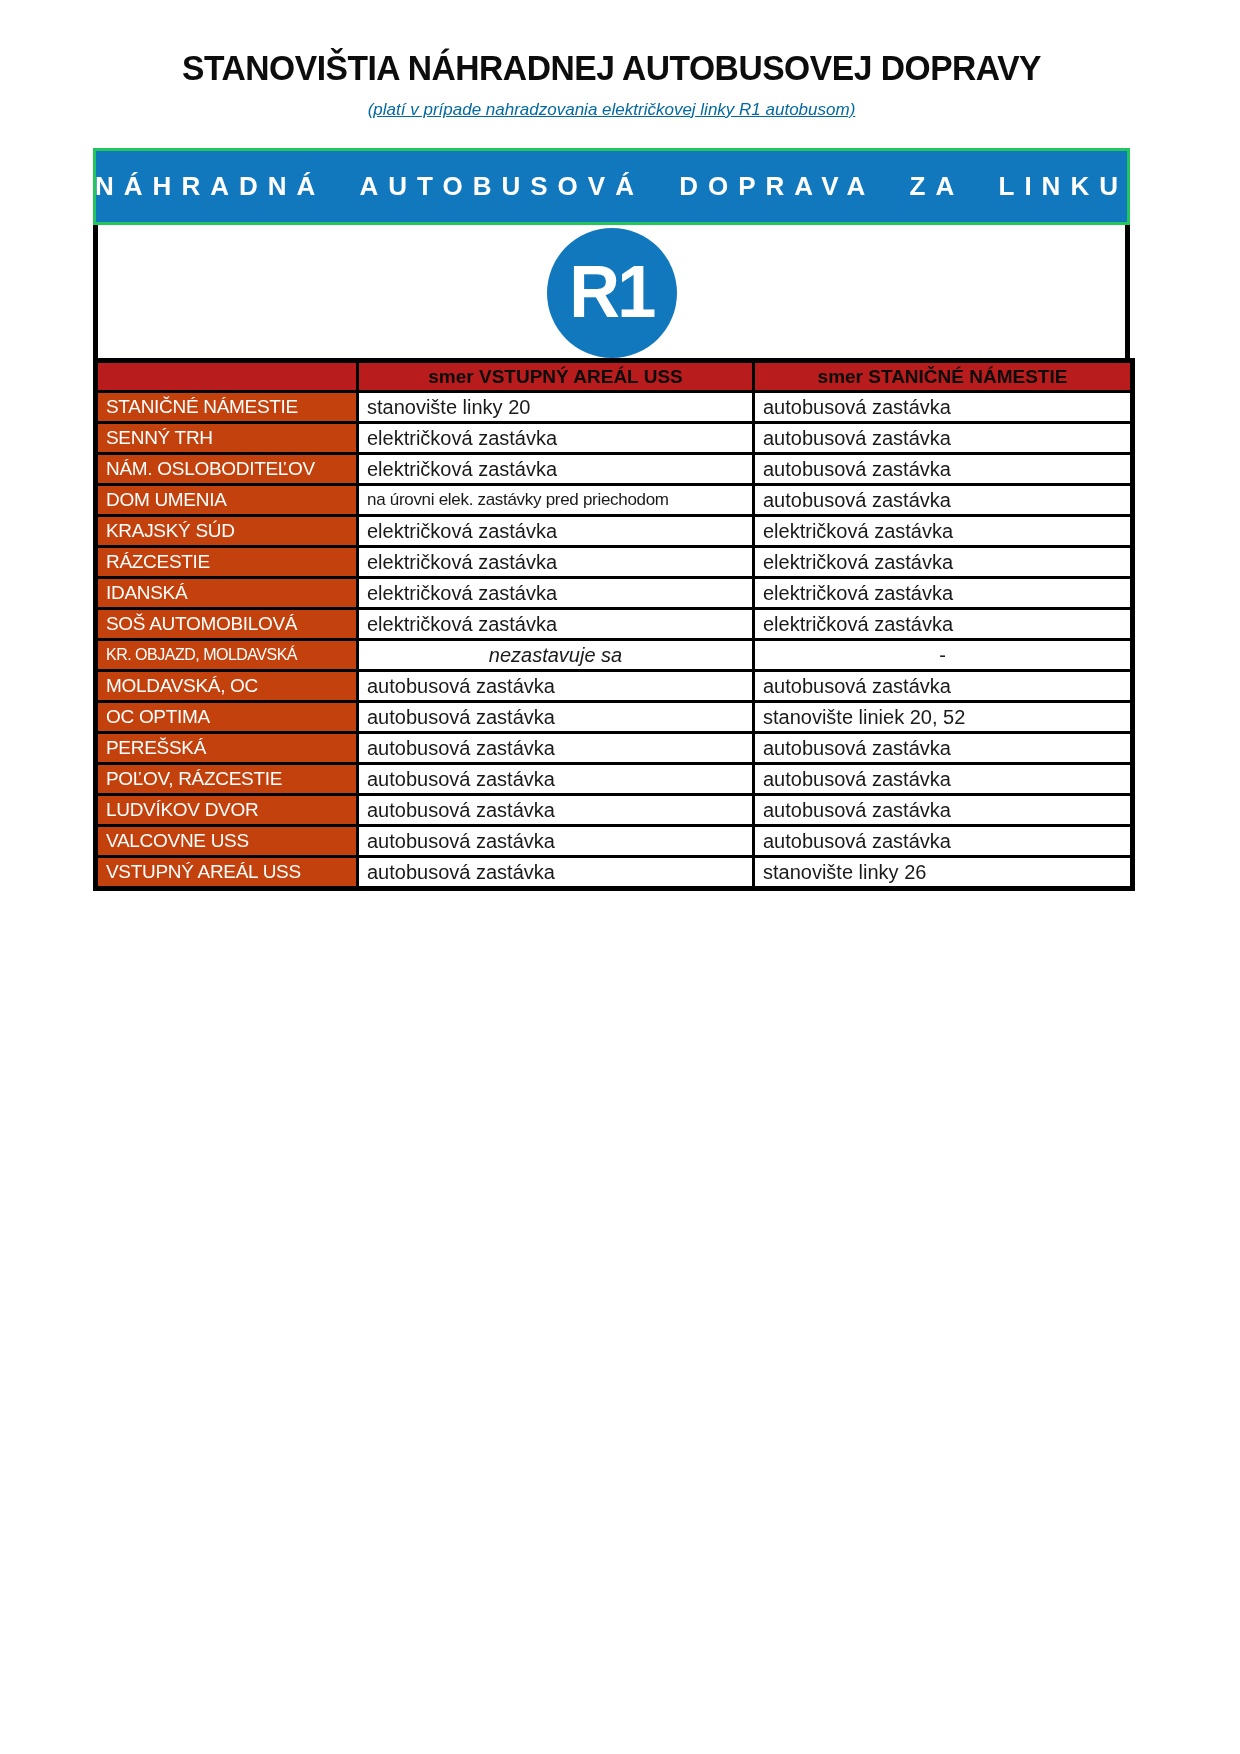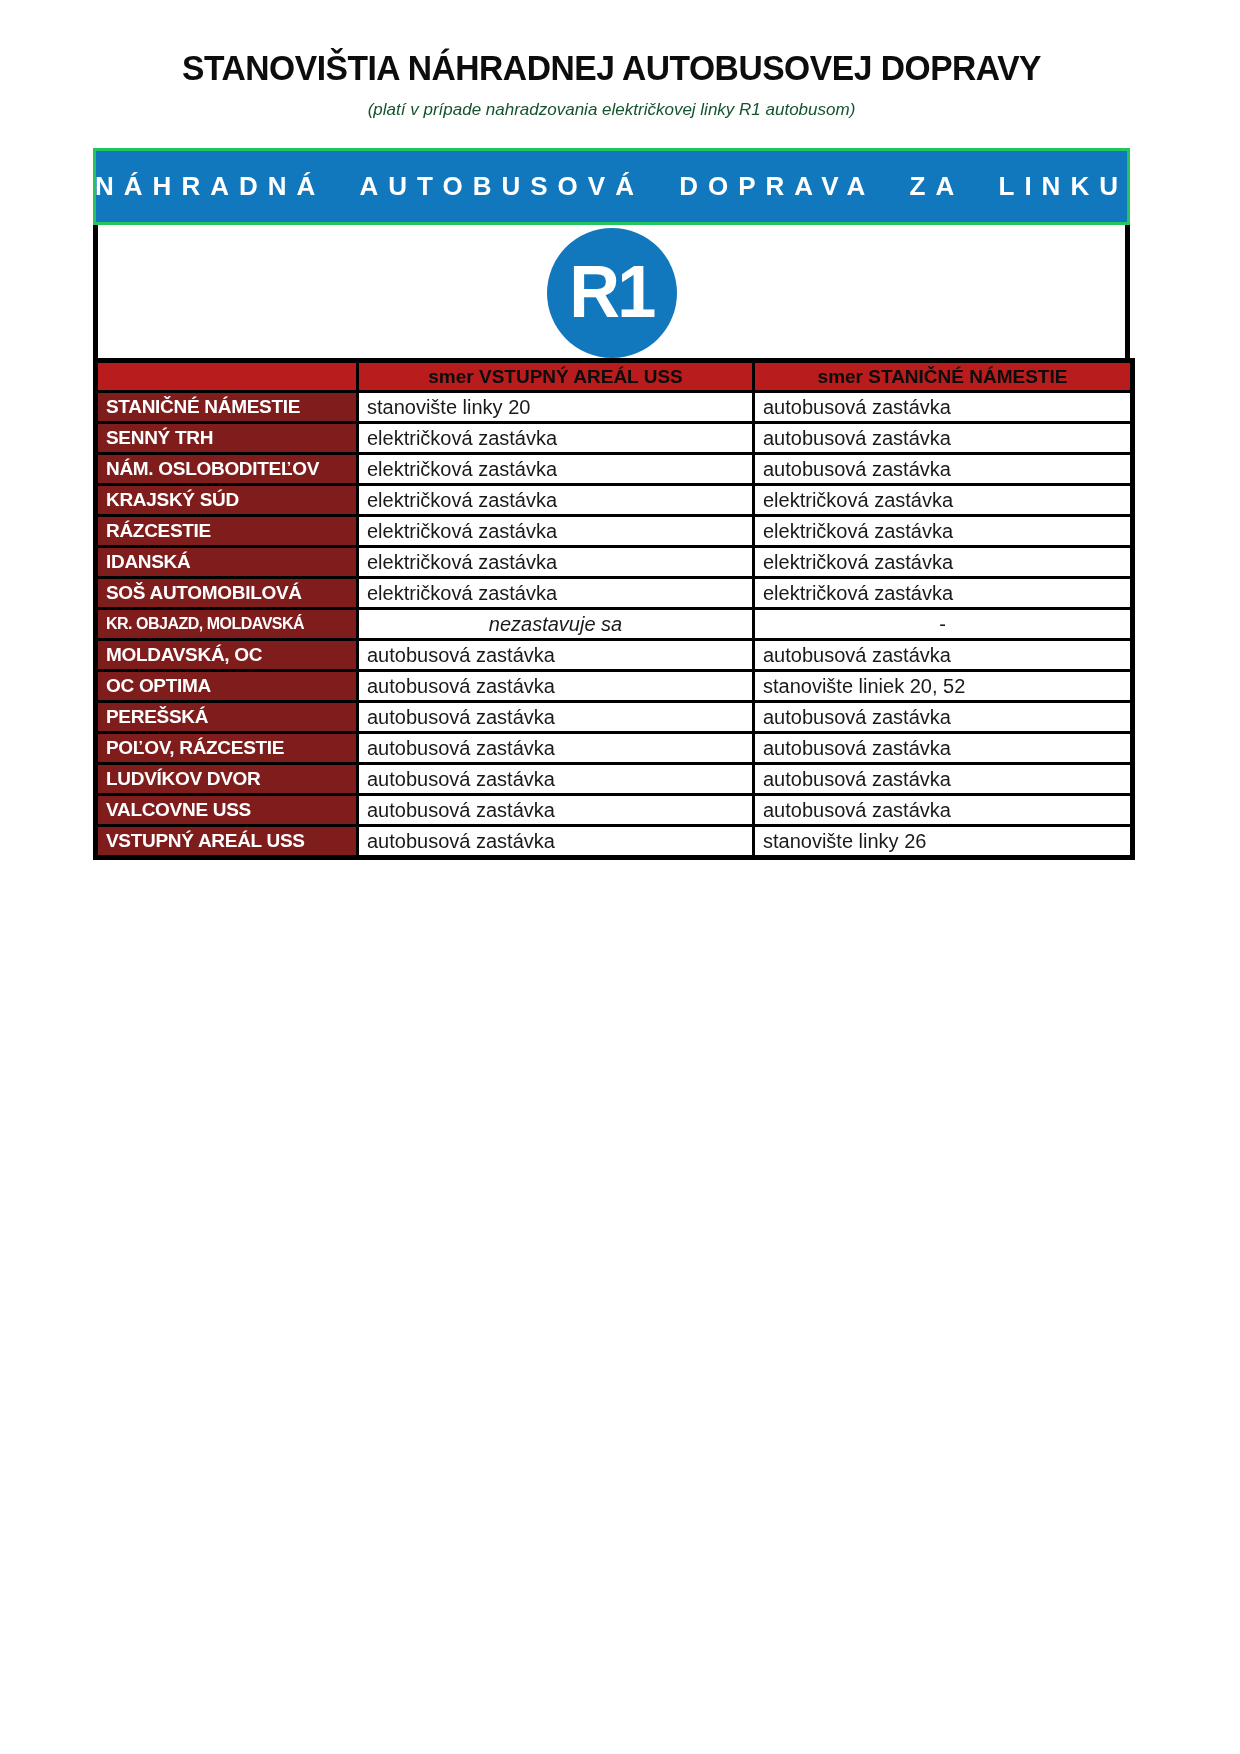--- a/index.html
+++ b/index.html
@@ -24,21 +24,22 @@
     font-size: 35px;
     font-weight: 700;
     letter-spacing: -0.5px;
     color: #0d0d0d;
     transform: scaleX(0.96);
   }
   .doc-subtitle {
     margin: 12px 0 0 0;
     font-size: 17px;
     font-style: italic;
-    color: #14532d;
+    color: #0369a1;
+    text-decoration: underline;
   }
   .content-box {
     margin: 28px 0 0 93px;
     width: 1037px;
     box-sizing: border-box;
   }
   .banner {
     box-sizing: border-box;
     width: 1037px;
     height: 77px;
@@ -108,23 +109,23 @@
     background: #b91c1c;
   }
   table.stops tbody td {
     height: 28px;
     font-size: 20px;
     color: #1a1a1a;
     background: #ffffff;
     text-align: left;
   }
   table.stops td.stop {
-    background: #7f1d1d;
+    background: #c2410c;
     color: #ffffff;
-    font-weight: 700;
+    font-weight: 400;
     font-size: 19px;
     letter-spacing: -0.3px;
   }
   table.stops td.small {
     font-size: 16px;
     letter-spacing: -0.5px;
   }
   table.stops td.cell-small {
     font-size: 17px;
     letter-spacing: -0.3px;
@@ -174,20 +175,25 @@
           <td class="stop">SENNÝ TRH</td>
           <td class="">električková zastávka</td>
           <td class="">autobusová zastávka</td>
         </tr>
         <tr>
           <td class="stop">NÁM. OSLOBODITEĽOV</td>
           <td class="">električková zastávka</td>
           <td class="">autobusová zastávka</td>
         </tr>
         <tr>
+          <td class="stop">DOM UMENIA</td>
+          <td class="cell-small">na úrovni elek. zastávky pred priechodom</td>
+          <td class="">autobusová zastávka</td>
+        </tr>
+        <tr>
           <td class="stop">KRAJSKÝ SÚD</td>
           <td class="">električková zastávka</td>
           <td class="">električková zastávka</td>
         </tr>
         <tr>
           <td class="stop">RÁZCESTIE</td>
           <td class="">električková zastávka</td>
           <td class="">električková zastávka</td>
         </tr>
         <tr>

